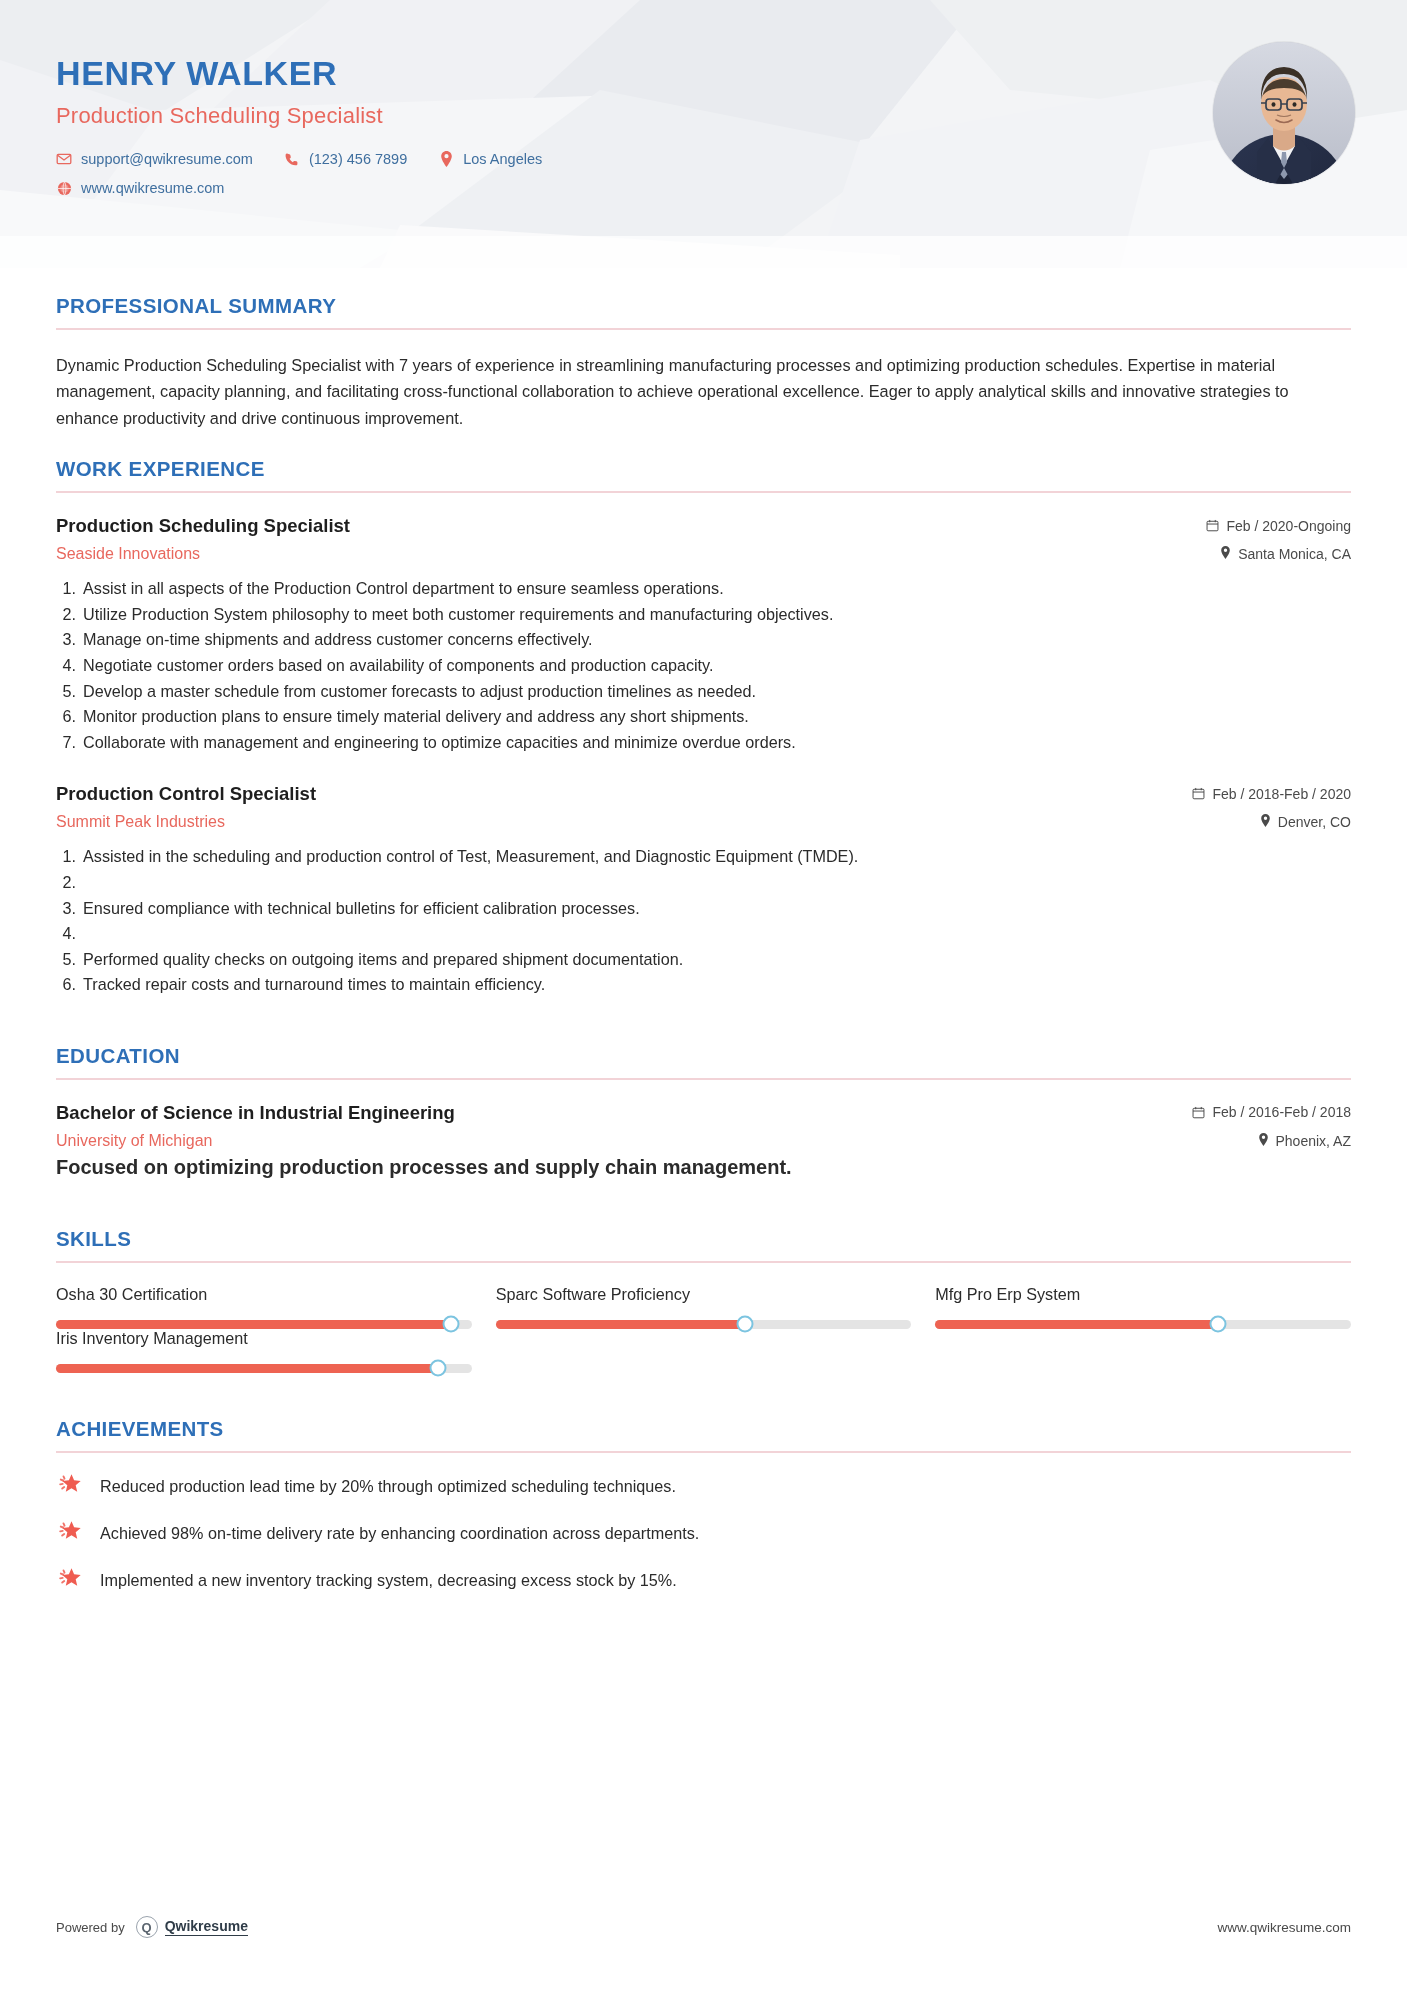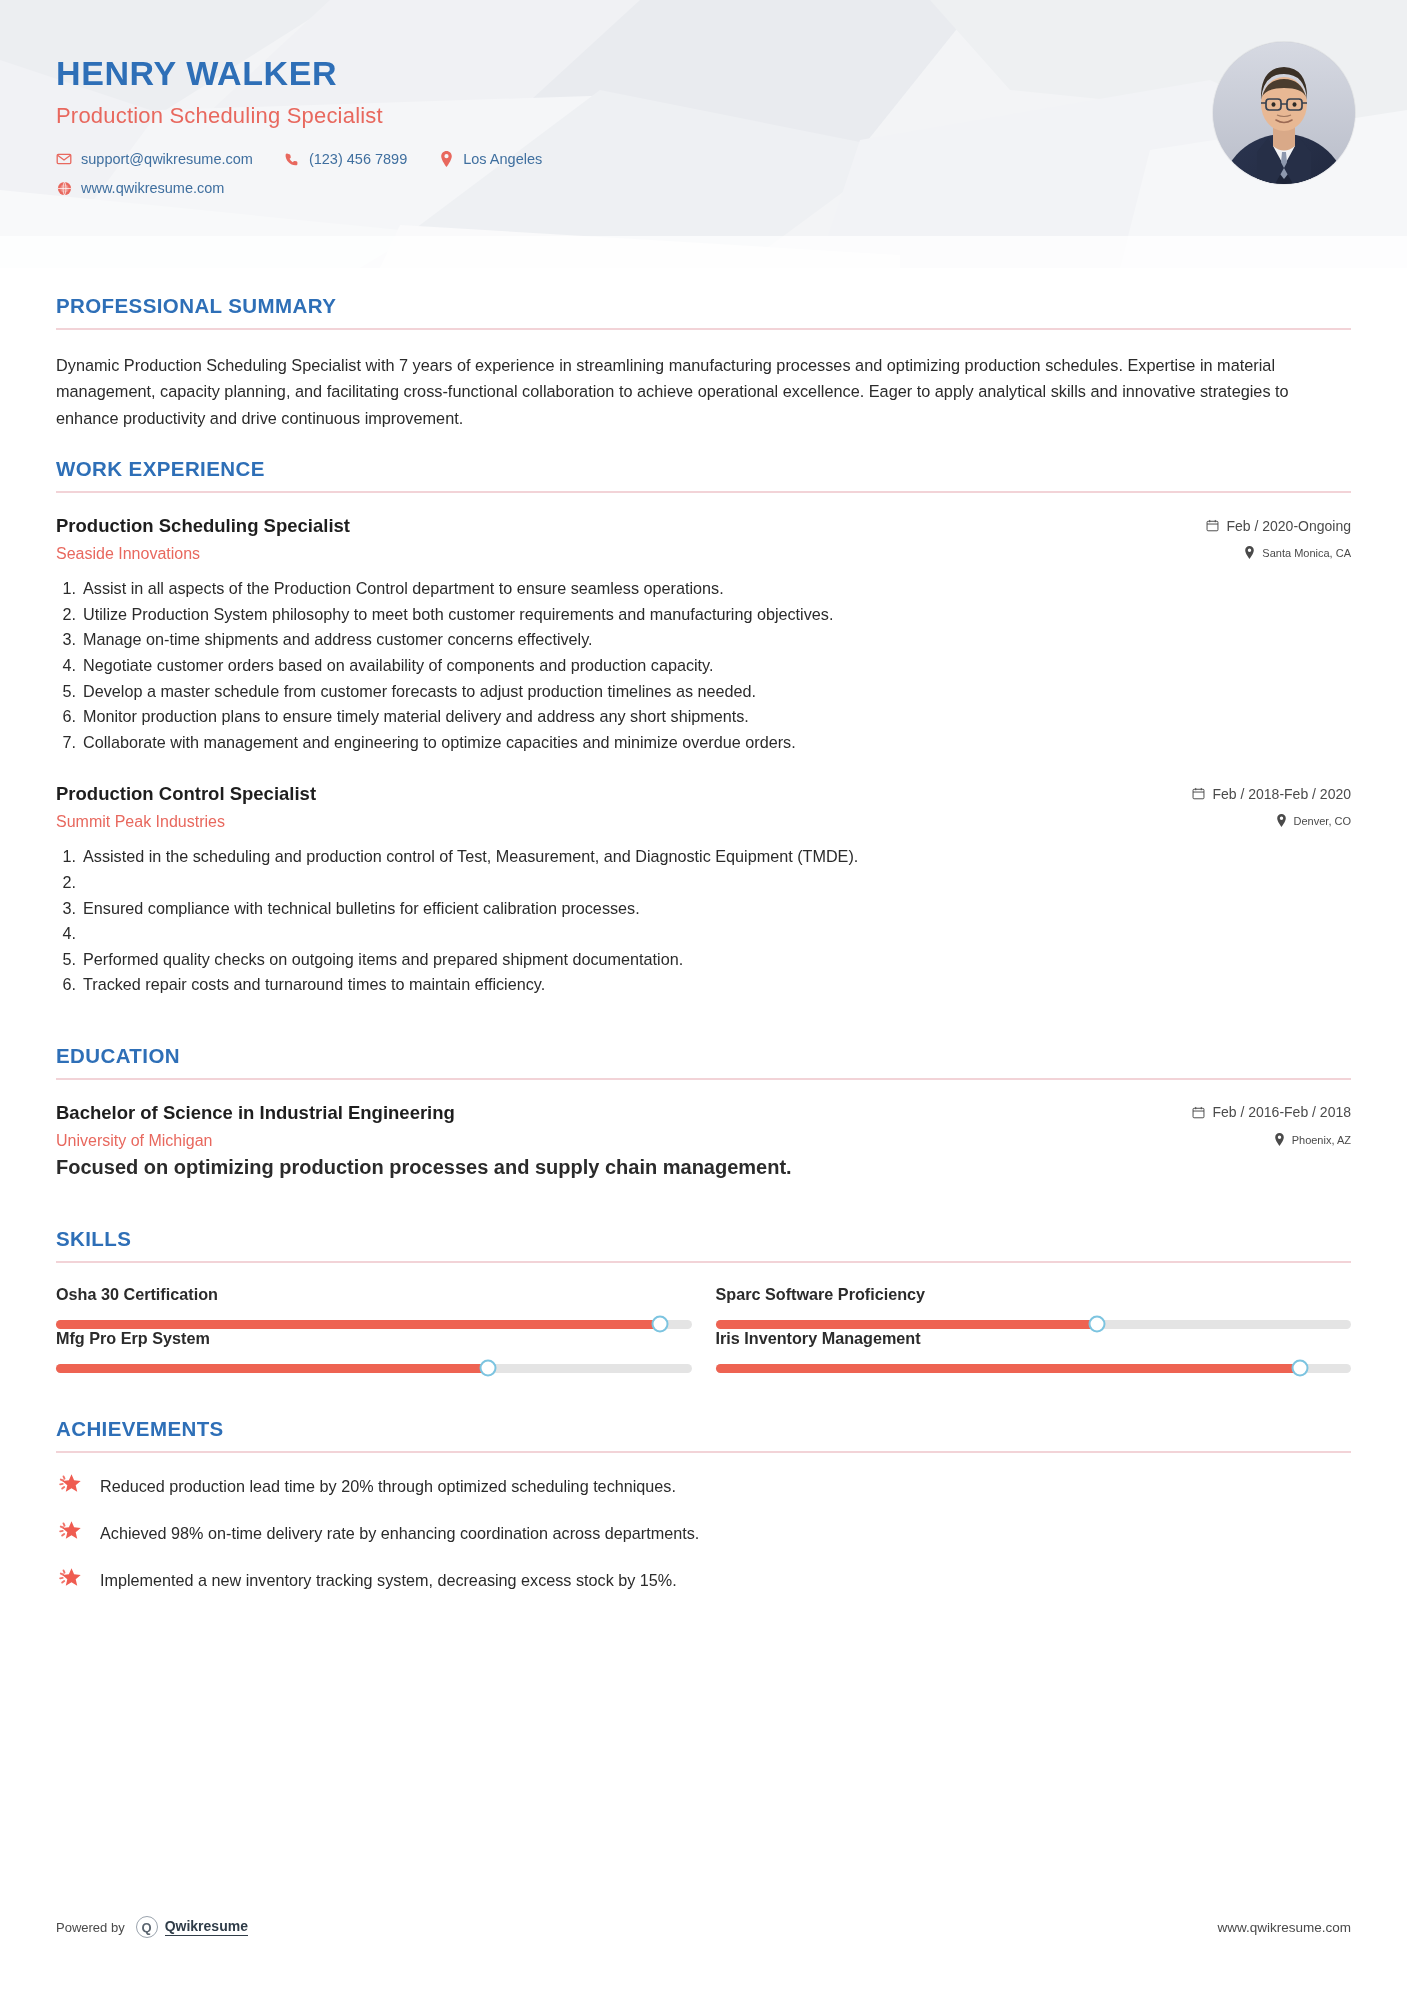--- a/index.html
+++ b/index.html
@@ -133,24 +133,24 @@
     margin-top: 8px;
     display: flex;
     justify-content: space-between;
     align-items: baseline;
   }
   .entry-org {
     font-size: 16px;
     color: #e8685e;
   }
   .entry-loc {
-    font-size: 11px;
+    font-size: 14px;
     color: #4a4a4a;
     display: inline-flex;
-    align-items: flex-end;
+    align-items: flex-start;
     gap: 7px;
     white-space: nowrap;
   }
   .bullets {
     margin-top: 13px;
     list-style: none;
   }
   .bullets li {
     font-size: 16.2px;
     line-height: 1.58;
@@ -165,23 +165,22 @@
     font-size: 20px;
     line-height: 1.55;
     color: #2b2b2b;
     font-weight: bold;
   }
 
   
   .skills-grid {
     margin-top: 22px;
     display: grid;
-    grid-template-columns: repeat(2, 1fr);
+    grid-template-columns: repeat(3, 1fr);
     column-gap: 24px;
-    font-weight: bold;
   }
   .skill-name {
     font-size: 16.2px;
     color: #2b2b2b;
     margin-bottom: 16px;
     white-space: nowrap;
   }
   .skill-track {
     position: relative;
     height: 9px;

